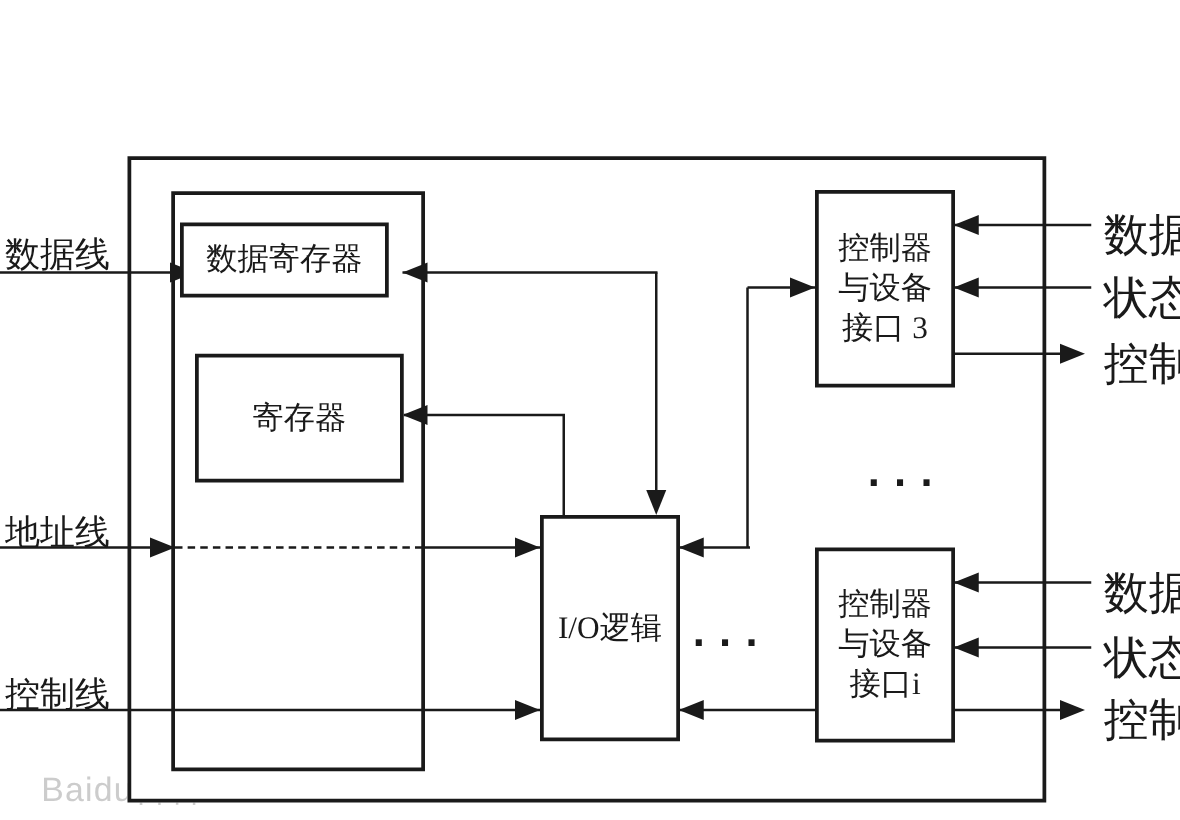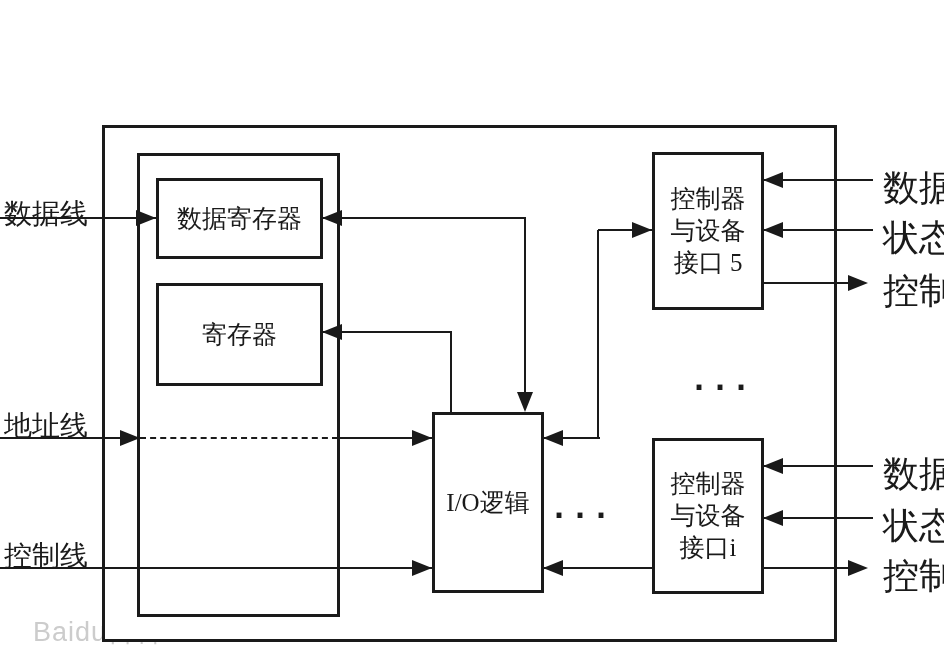--- a/index.html
+++ b/index.html
@@ -37,21 +37,21 @@
 <body>
 
 <div id="stage">
 
   <div class="watermark">Baidu百科</div>
 
 
   <div class="box" style="left:102px; top:125px; width:735px; height:517px;"></div>
   <div class="box" style="left:137px; top:153px; width:203px; height:464px;"></div>
 
-  <div class="buslabel" style="left:4px; top:195px;">数据线</div>
+  <div class="buslabel" style="left:4px; top:185px;">数据线</div>
   <div class="buslabel" style="left:4px; top:537px;">控制线</div>
   <div class="buslabel" style="left:4px; top:407px;">地址线</div>
 
   <div class="hline" style="left:0; top:217px; width:156px;"></div>
   <div class="hline" style="left:0; top:437px; width:140px;"></div>
   <div class="hdash" style="left:140px; top:437px; width:198px;"></div>
   <div class="hline" style="left:338px; top:437px; width:96px;"></div>
   <div class="hline" style="left:0; top:567px; width:434px;"></div>
 
   <div class="hline" style="left:322px; top:217px; width:204px;"></div>
@@ -80,36 +80,36 @@
   <div class="ar r" style="left:632px; top:222px;"></div>
   <div class="ar r" style="left:412px; top:560px;"></div>
   <div class="ar l" style="left:543px; top:560px;"></div>
   <div class="ar l" style="left:763px; top:172px;"></div>
   <div class="ar l" style="left:763px; top:222px;"></div>
   <div class="ar r" style="left:848px; top:275px;"></div>
   <div class="ar l" style="left:763px; top:458px;"></div>
   <div class="ar l" style="left:763px; top:510px;"></div>
   <div class="ar r" style="left:848px; top:560px;"></div>
 
-  <div class="box" style="left:156px; top:178px; width:167px; height:81px;">
+  <div class="box" style="left:144px; top:178px; width:167px; height:60px;">
     <span class="bl">数据寄存器</span>
   </div>
 
   <div class="box" style="left:156px; top:283px; width:167px; height:103px;">
     <span class="bl">寄存器</span>
   </div>
 
   <div class="box" style="left:432px; top:412px; width:112px; height:181px;">
     <span class="bl">I/O逻辑</span>
   </div>
 
   <div class="box" style="left:652px; top:152px; width:112px; height:158px;">
     <span class="bl">控制器</span>
     <span class="bl">与设备</span>
-    <span class="bl">接口 5</span>
+    <span class="bl">接口 3</span>
   </div>
 
   <div class="box" style="left:652px; top:438px; width:112px; height:156px;">
     <span class="bl">控制器</span>
     <span class="bl">与设备</span>
     <span class="bl">接口i</span>
   </div>
 
   <div class="dots" style="left:550px; top:490px;">...</div>
   <div class="dots" style="left:690px; top:362px;">...</div>

